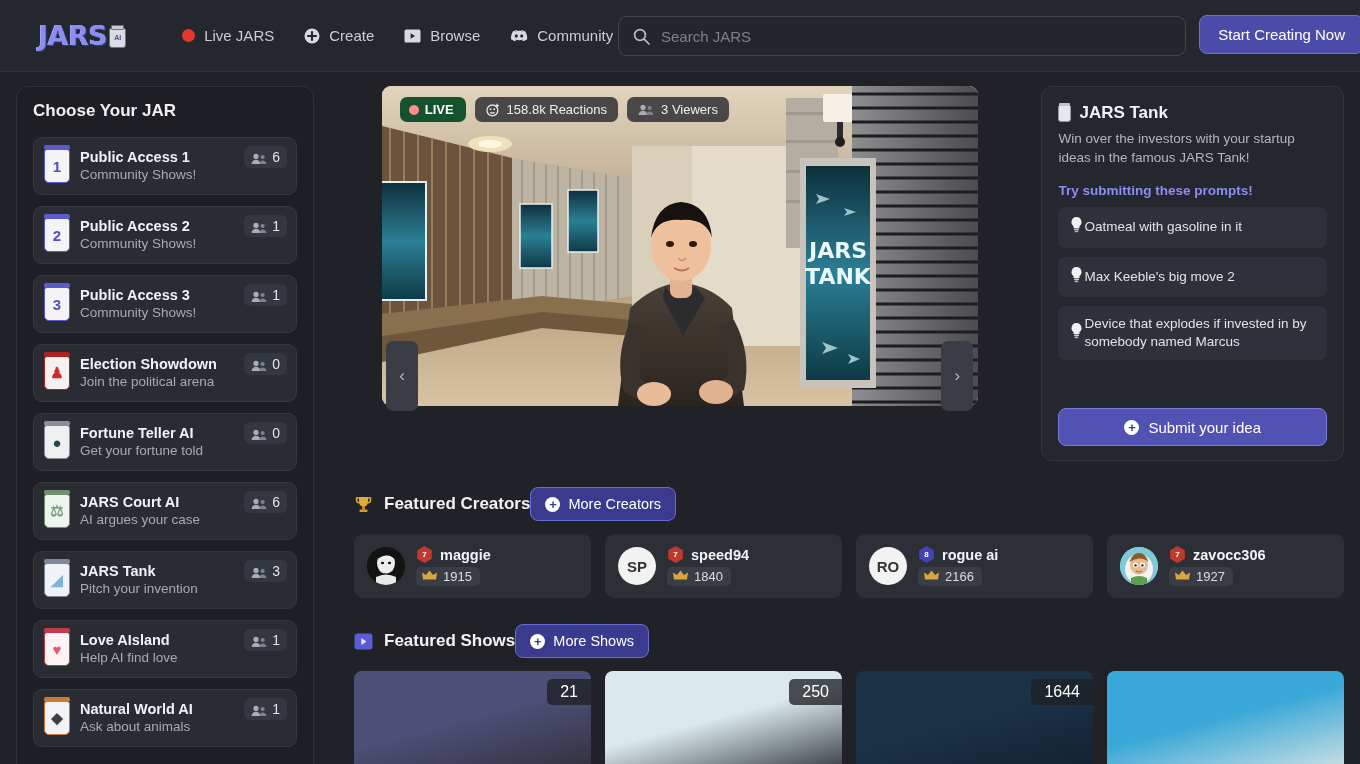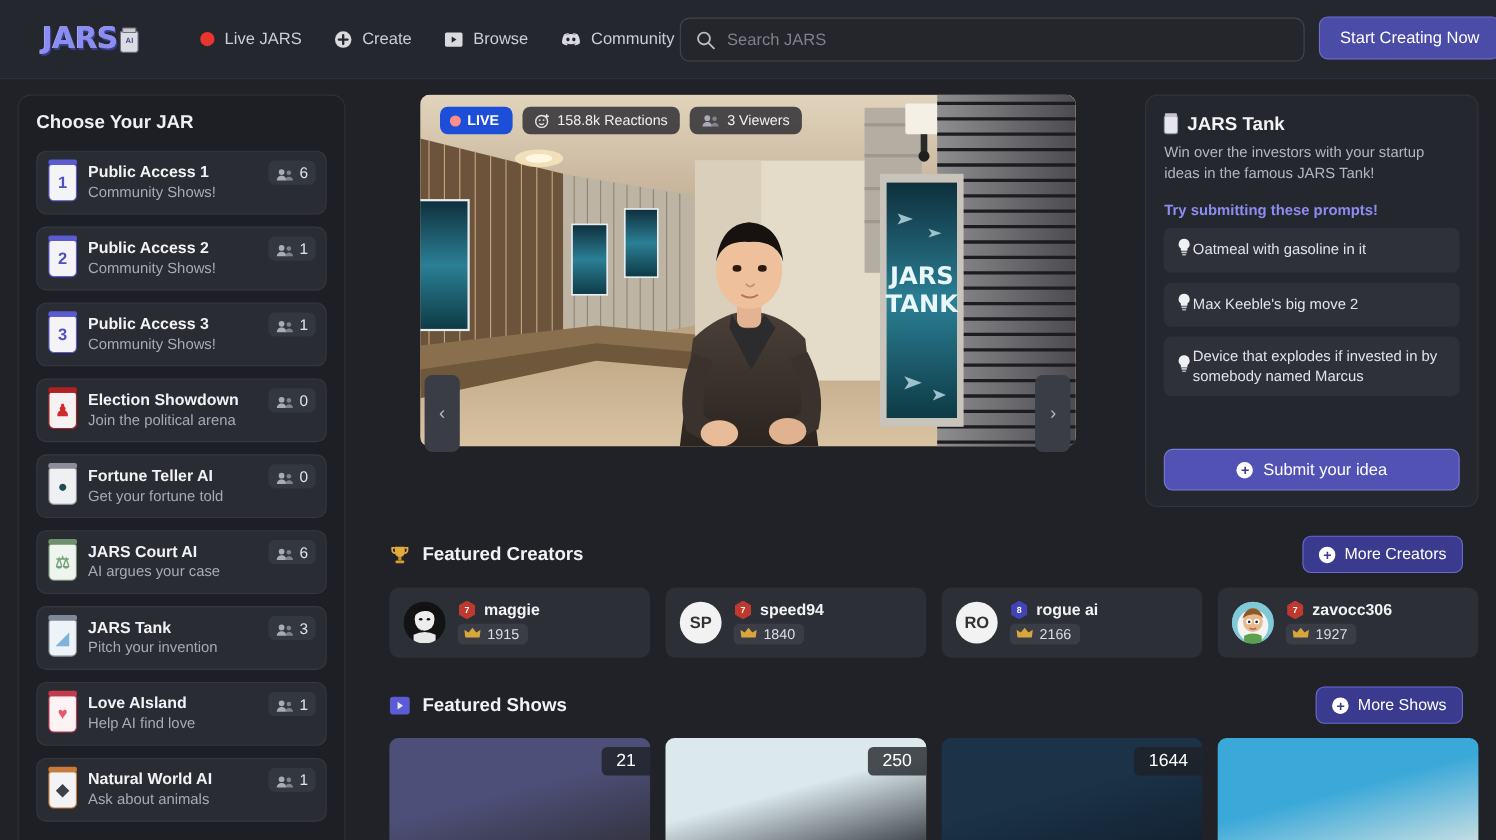--- a/index.html
+++ b/index.html
@@ -112,21 +112,21 @@
 
   #player-col { width: 700px; position: relative; }
   #player {
     width: 596px; height: 320px; margin: 0 auto;
     border-radius: 9px; overflow: hidden; position: relative;
     background: #1a1c21;
   }
   .scene { position: absolute; inset: 0; }
   .badges { position: absolute; top: 11px; left: 18px; display: flex; gap: 9px; z-index: 6; }
   .badge-live {
-    background: #1d4ed8; color: #fff; font-size: 13px; font-weight: bold;
+    background: #14532d; color: #fff; font-size: 13px; font-weight: bold;
     border-radius: 7px; padding: 5px 12px 5px 9px; display: flex; align-items: center; gap: 6px;
   }
   .live-dot { width: 10px; height: 10px; border-radius: 50%; background: #ff8d8a; }
   .badge-dark {
     background: rgba(40,42,48,0.82); color: #f0f0f3; font-size: 13px;
     border-radius: 7px; padding: 5px 11px; display: flex; align-items: center; gap: 7px;
   }
   .carousel-btn {
     position: absolute; top: 255px; width: 32px; height: 70px;
     background: #3a3d45; border-radius: 7px;
@@ -164,21 +164,21 @@
   .bulb { flex: 0 0 auto; }
   #submit-idea {
     margin-top: auto; background: #5152b4; border: 1px solid #7a7bd8;
     border-radius: 8px; height: 38px; color: #fff; font-size: 15px;
     display: flex; align-items: center; justify-content: center; gap: 9px;
     cursor: pointer;
   }
 
   
   .sec-head {
-    display: flex; align-items: center; justify-content: space-between;
+    display: flex; align-items: center; 
     margin: 26px 0 13px 10px; padding-right: 14px;
   }
   .sec-title { display: flex; align-items: center; gap: 11px; font-size: 17px; font-weight: bold; color: #f2f2f5; }
   .more-btn {
     background: #3a3b8e; border: 1px solid #6a6bd0; color: #fff;
     border-radius: 8px; padding: 8px 14px; font-size: 14.5px;
     display: flex; align-items: center; gap: 8px; cursor: pointer; white-space: nowrap;
   }
   .plus-circle {
     width: 15px; height: 15px; border-radius: 50%; background: #fff; color: #3a3b8e;

